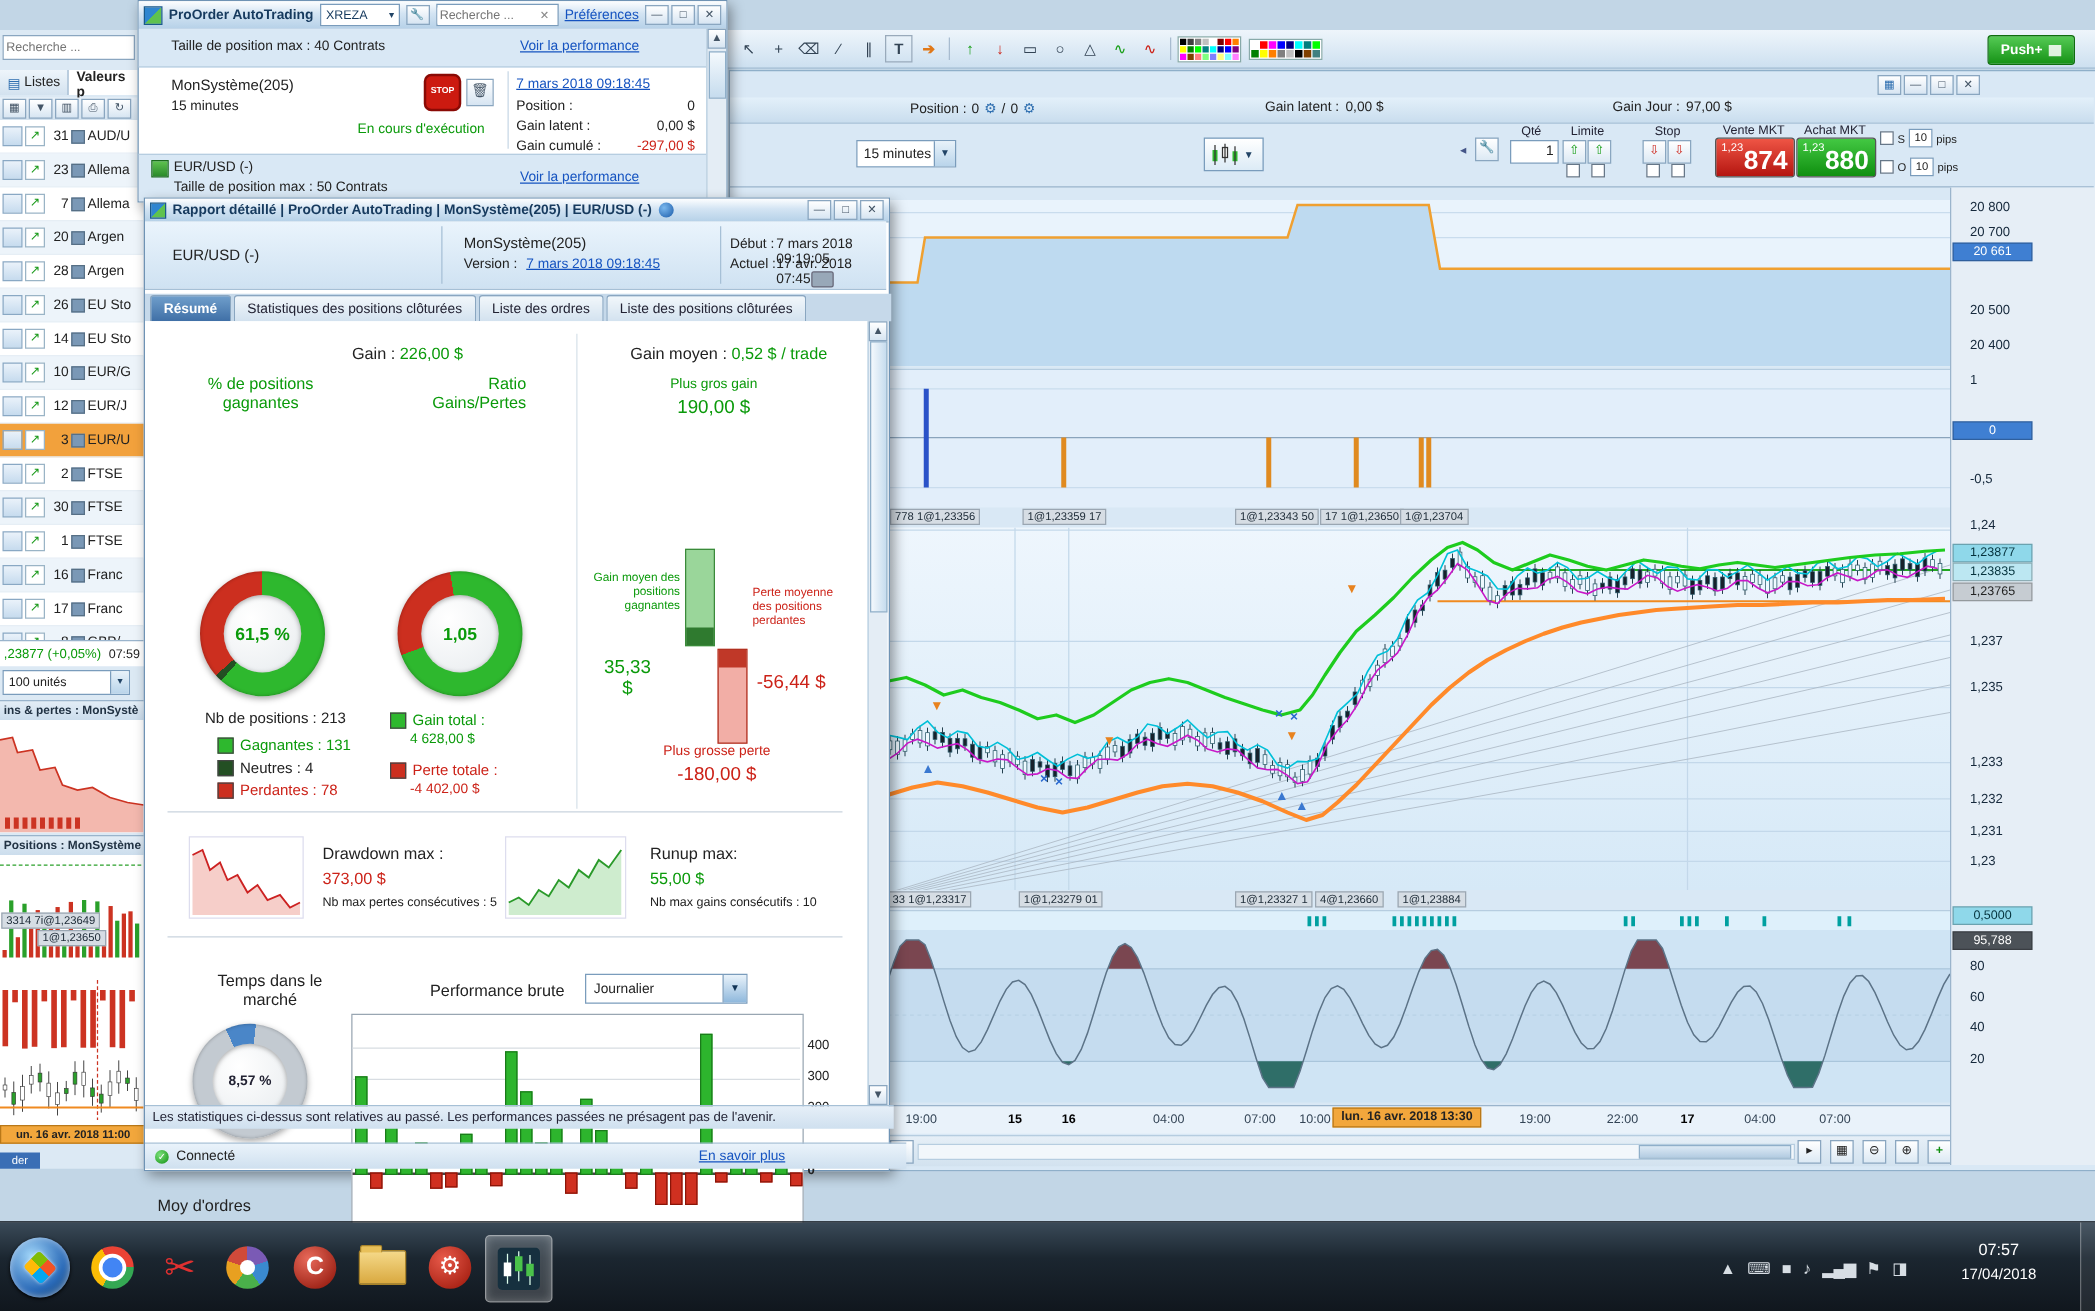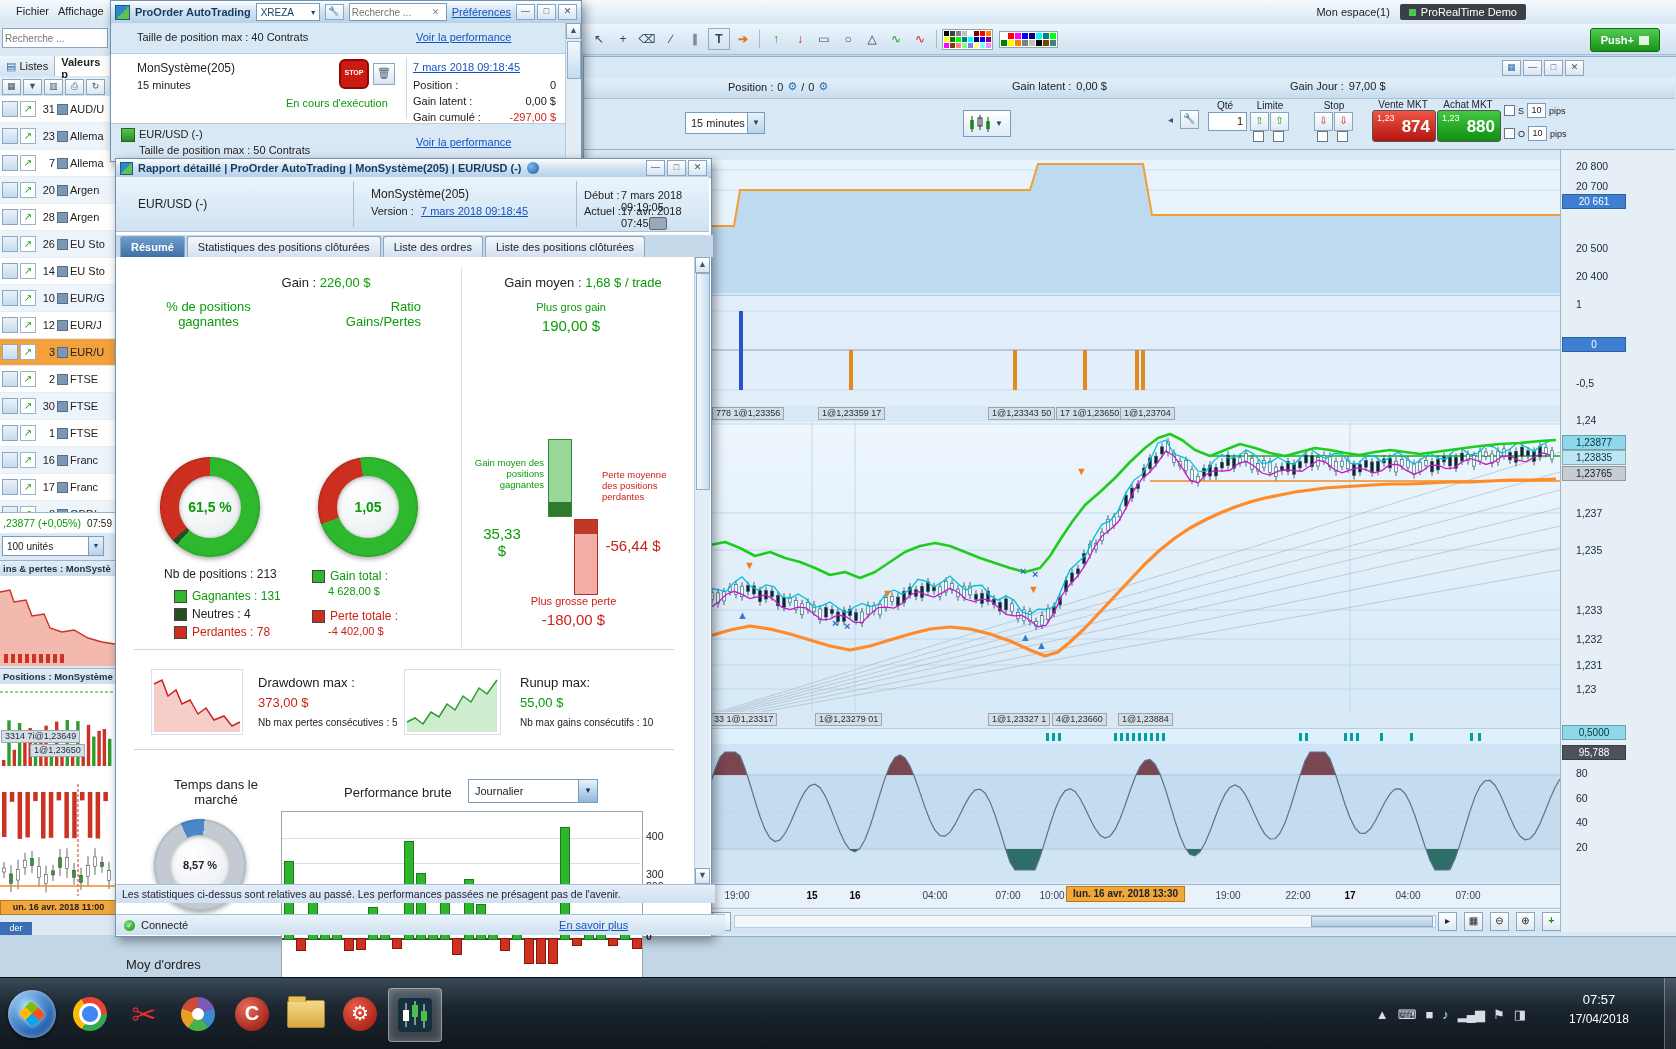--- a/index.html
+++ b/index.html
@@ -54,48 +54,37 @@
   .legrow{display:flex;align-items:center;gap:5px;height:18px;font-size:12px}
   .legsq{width:11px;height:11px;border:1px solid #444;flex:none}
   .cb{width:9px;height:9px;border:1px solid #678;background:#fff;flex:none}
   .minibtn{width:17px;height:17px;border:1px solid #8aa6c0;background:linear-gradient(#fff,#dce9f4);
            font-size:10px;text-align:center;line-height:15px}
   
   .mktbtn{position:absolute;width:62px;height:30px;border:1px solid #555;border-radius:3px;color:#fff;cursor:pointer}
   .mkt-sell{background:linear-gradient(#ef5545,#b41510)}
   .mkt-buy{background:linear-gradient(#43c843,#0f8f0f)}
   .mkt-small{position:absolute;left:4px;top:2px;font-size:9px}
-  .mkt-big{position:absolute;right:5px;top:6px;font-size:17px;font-weight:bold}
+  .mkt-big{position:absolute;right:5px;top:6px;font-size:21px;font-weight:bold}
   .tlabel{position:absolute;font-size:10px;color:#223;text-align:center}
   
   #taskbar{position:absolute;left:0;top:977px;width:1676px;height:72px;z-index:100;
            background:linear-gradient(#3a4a58,#1b2630 40%,#10161d);border-top:1px solid #0a0f14}
   .tb-icon{position:absolute;top:10px;width:52px;height:52px;border-radius:4px;display:flex;align-items:center;justify-content:center}
   .tb-icon.active{background:rgba(255,255,255,.18);border:1px solid rgba(255,255,255,.45);box-shadow:inset 0 0 8px rgba(255,255,255,.25)}
   .trayico{color:#e8eef4;font-size:13px;opacity:.92}
   select,input{font-family:"Liberation Sans",sans-serif}
 </style>
 </head>
 <body>
 
 <div id="screen">
 
   <div id="app" class="abs" style="left:0;top:0;width:1676px;height:977px;background:#c2d6e6">
 
-    <div class="abs" style="left:0;top:0;width:1676px;height:24px;background:linear-gradient(#f5fafd,#d6e6f3);border-bottom:1px solid #a6c0d6">
-      <span class="abs" style="left:16px;top:5px">Fichier</span>
-      <span class="abs" style="left:58px;top:5px">Affichage</span>
-      <div class="abs flex" style="right:150px;top:2px;height:20px;gap:10px">
-        <span>Mon espace(1)</span>
-        <span style="background:#3b4046;color:#fff;padding:2px 9px;border-radius:2px;display:flex;align-items:center;gap:5px">
-          <span style="width:7px;height:7px;background:#4fc24f;display:inline-block"></span>
-          <span>ProRealTime Demo</span>
-        </span>
-      </div>
-    </div>
 
     <div class="abs" style="left:0;top:24px;width:1676px;height:30px;background:linear-gradient(#eef5fb,#cde0f0);border-bottom:1px solid #a6c0d6">
       <div class="abs flex" style="left:588px;top:3px;height:24px;gap:2px">
         <div class="ticon">↖</div>
         <div class="ticon">+</div>
         <div class="ticon">⌫</div>
         <div class="ticon">∕</div>
         <div class="ticon">∥</div>
         <div class="ticon" style="border:1px solid #9ab;font-weight:bold">T</div>
         <div class="ticon" style="color:#e07818;font-weight:bold">➔</div>
@@ -1007,21 +996,21 @@
         <div class="rtab">Statistiques des positions clôturées</div>
         <div class="rtab">Liste des ordres</div>
         <div class="rtab">Liste des positions clôturées</div>
       </div>
 
     <div class="abs" style="left:0;top:98px;width:578px;height:627px;background:#fff">
       <span class="abs" style="left:95px;top:18px;width:230px;text-align:center;font-size:13px">
         <span>Gain :</span> <span class="green bold">226,00 $</span>
       </span>
       <span class="abs" style="left:352px;top:18px;width:230px;text-align:center;font-size:13px">
-        <span>Gain moyen :</span> <span class="green bold">1,68 $ / trade</span>
+        <span>Gain moyen :</span> <span class="green bold">0,52 $ / trade</span>
       </span>
       <div class="abs" style="left:345px;top:10px;width:1px;height:380px;background:#d8e2ea"></div>
 
       <span class="abs green bold" style="left:40px;top:42px;width:105px;text-align:center;font-size:13px">% de positions gagnantes</span>
       <div class="donut" id="donut1" style="left: 44px; top: 200px; width: 100px; height: 100px; background: conic-gradient(rgb(46, 184, 46) 0deg, rgb(46, 184, 46) 221.4deg, rgb(35, 79, 35) 221.4deg, rgb(35, 79, 35) 228.24deg, rgb(204, 47, 31) 228.24deg, rgb(204, 47, 31) 360deg);">
         <span class="dval green" style="font-size:14px">61,5 %</span>
       </div>
       <span class="abs green bold" style="left:200px;top:42px;width:105px;text-align:right;font-size:13px">Ratio Gains/Pertes</span>
       <div class="donut" id="donut2" style="left: 202px; top: 200px; width: 100px; height: 100px; background: conic-gradient(from 250deg, rgb(204, 47, 31) 0deg, rgb(204, 47, 31) 100.8deg, rgb(46, 184, 46) 100.8deg, rgb(46, 184, 46) 360deg);">
         <span class="dval green" style="font-size:14px">1,05</span>
@@ -1134,21 +1123,21 @@
           <div class="abs" style="left: 278px; width: 8px; height: 111.25px; top: 14.75px; background: rgb(45, 181, 45); border: 1px solid rgb(26, 122, 26);"></div>
           <div class="abs" style="left: 290px; width: 8px; height: 6.25px; top: 126px; background: rgb(208, 48, 32); border: 1px solid rgb(138, 21, 8);"></div>
           <div class="abs" style="left: 302px; width: 8px; height: 8.75px; top: 117.25px; background: rgb(45, 181, 45); border: 1px solid rgb(26, 122, 26);"></div>
           <div class="abs" style="left: 314px; width: 8px; height: 16.25px; top: 109.75px; background: rgb(45, 181, 45); border: 1px solid rgb(26, 122, 26);"></div>
           <div class="abs" style="left: 326px; width: 8px; height: 6.25px; top: 126px; background: rgb(208, 48, 32); border: 1px solid rgb(138, 21, 8);"></div>
           <div class="abs" style="left: 338px; width: 8px; height: 16.25px; top: 109.75px; background: rgb(45, 181, 45); border: 1px solid rgb(26, 122, 26);"></div>
           <div class="abs" style="left: 350px; width: 8px; height: 8.75px; top: 126px; background: rgb(208, 48, 32); border: 1px solid rgb(138, 21, 8);"></div>
         </div>
       <div class="abs" id="perf-ticks" style="left:530px;top:554px;width:34px;height:168px;font-size:10.5px">
           <span class="abs" style="top: 19px;">400</span>
-          <span class="abs" style="top: 44px; margin-top: 13px;">300</span>
+          <span class="abs" style="top: 44px;">300</span>
           <span class="abs" style="top: 69px;">200</span>
           <span class="abs" style="font-weight: bold; top: 119px;">0</span>
         </div>
       <span class="abs" style="left:10px;top:700px;font-size:13px">Moy d'ordres</span>
     </div>
 
     <div class="abs" style="right:1px;top:98px;width:15px;height:627px;background:#e4edf5;border-left:1px solid #b6cde0">
       <div class="winbtn" style="width:13px">▲</div>
       <div class="abs" style="left:1px;top:16px;width:12px;height:215px;background:linear-gradient(90deg,#f4f9fd,#c6dcee);border:1px solid #8fafc9"></div>
       <div class="winbtn abs" style="width:13px;bottom:0">▼</div>

